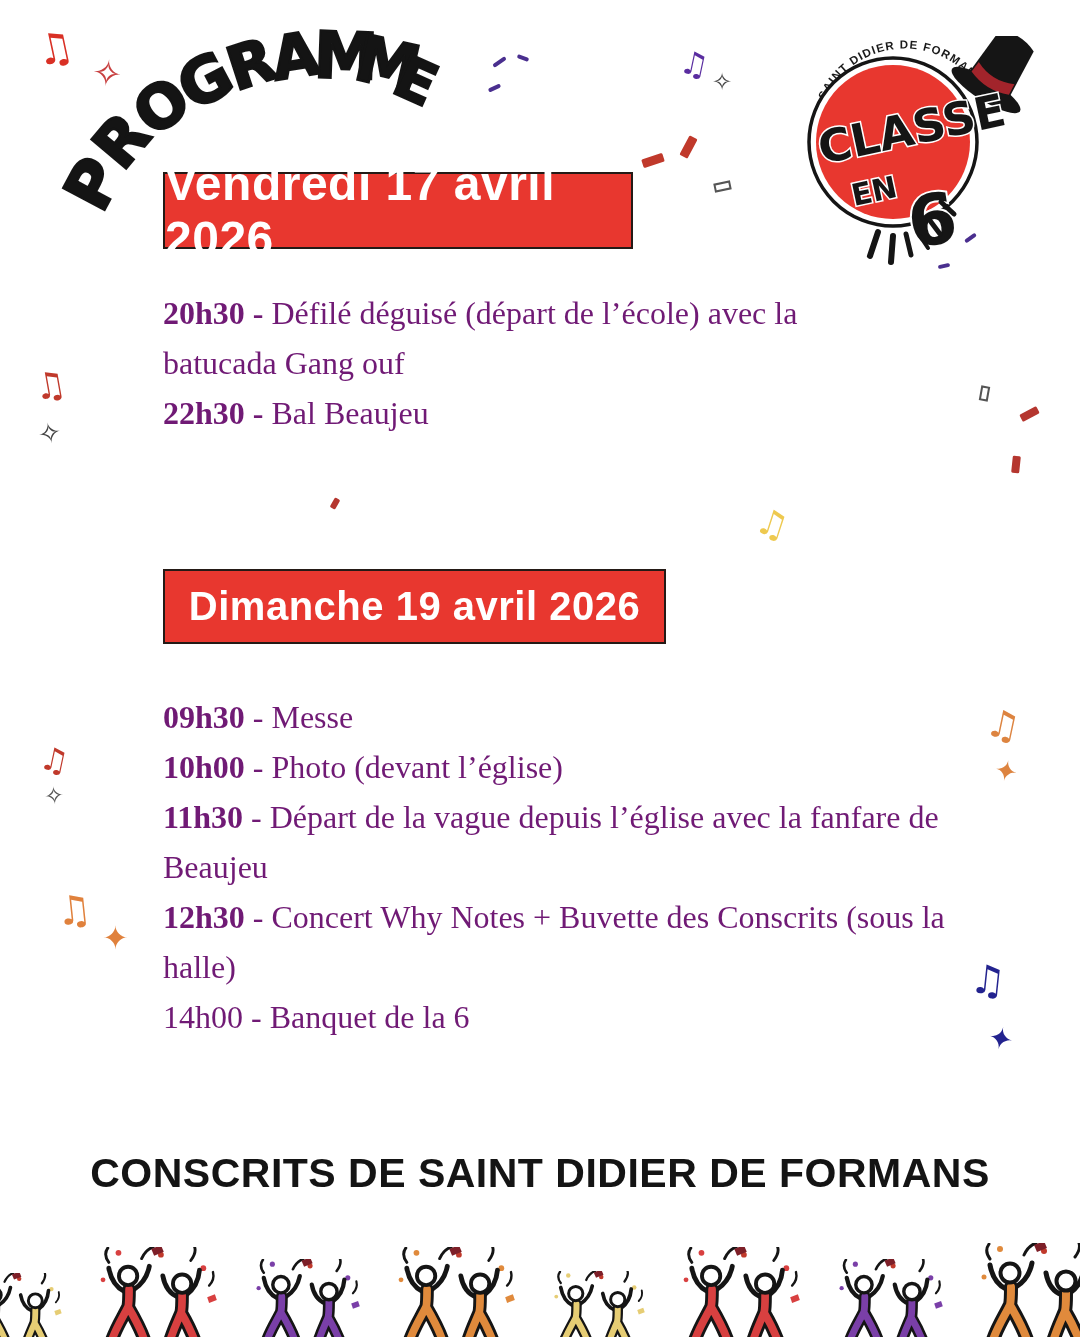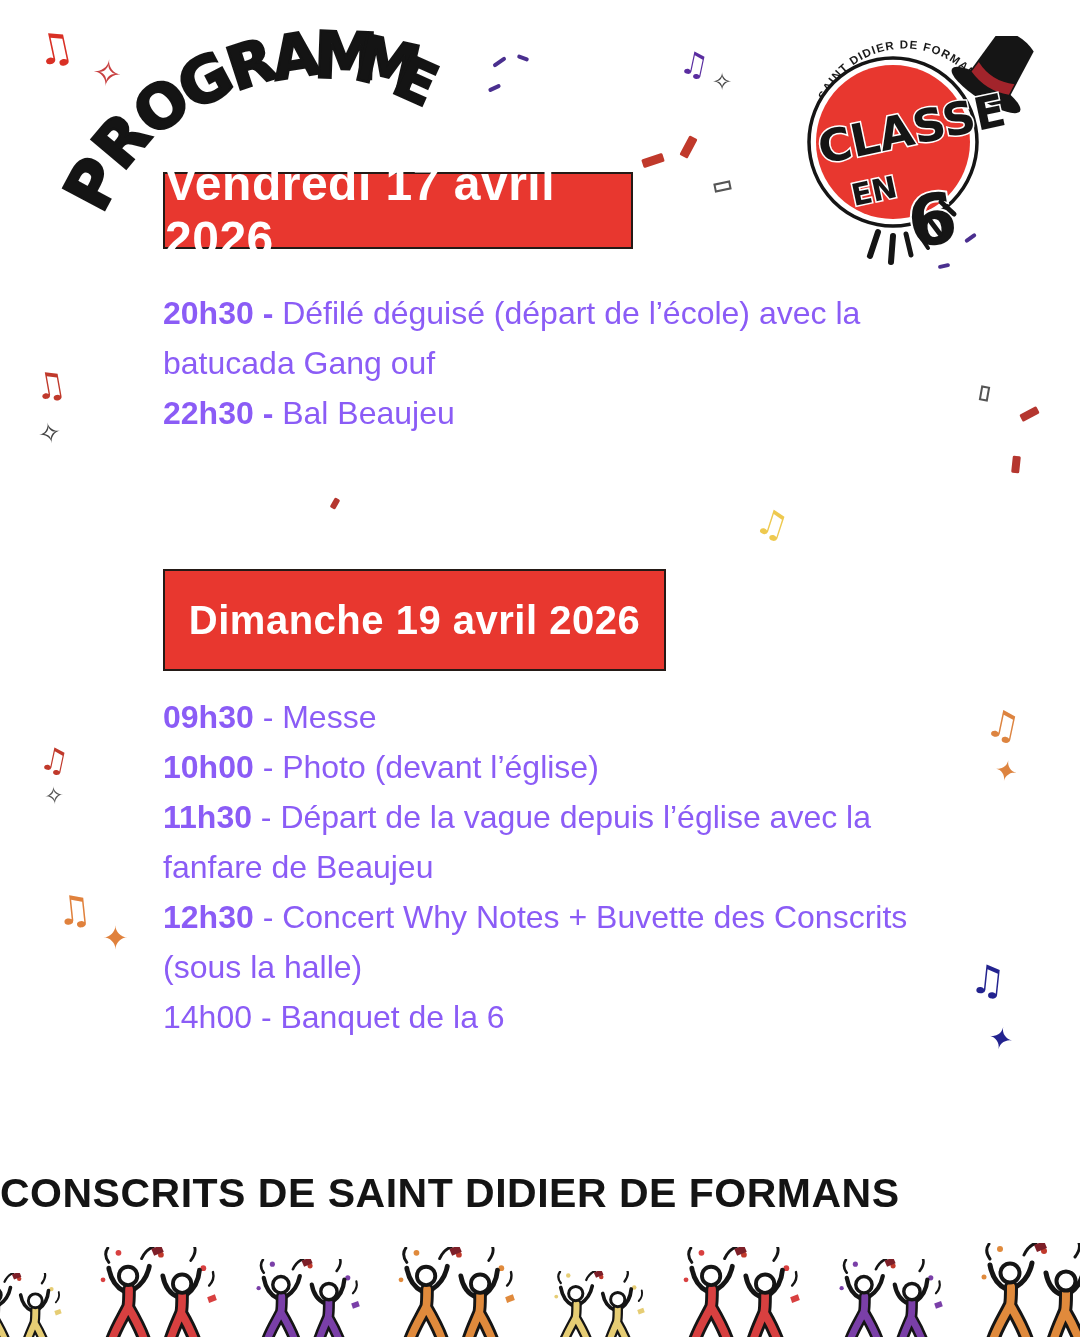--- a/index.html
+++ b/index.html
@@ -18,34 +18,34 @@
   .L6{left:314px;top:24px;font-size:64px;transform:rotate(2deg);}
   .L7{left:356px;top:32px;font-size:64px;transform:rotate(13deg);}
   .L8{left:396px;top:52px;font-size:58px;transform:rotate(24deg);}
 
   
   .banner{position:absolute;background:currentColor;border:2px solid #241a16;
     display:flex;align-items:center;justify-content:center;box-sizing:border-box;}
   .banner .banner-text{color:#fff;font-weight:bold;letter-spacing:.5px;}
   .banner-friday{left:163px;top:172px;width:470px;height:77px;}
   .banner-friday .banner-text{font-size:48px;}
-  .banner-sunday{left:163px;top:569px;width:503px;height:102px;}
+  .banner-sunday{left:163px;top:569px;width:503px;height:75px;}
   .banner-sunday .banner-text{font-size:40px;}
 
   
-  .schedule{position:absolute;left:163px;font-size:32px;line-height:50px;color:#8b5cf6;}
+  .schedule{position:absolute;left:163px;font-size:32px;line-height:50px;color:#701a75;font-family:Liberation Serif, serif;}
   .schedule.s1{top:288px;width:700px;}
   .schedule.s2{top:692px;width:800px;}
   .schedule p{margin:0;}
   .time{font-weight:bold;}
   .time.plain{font-weight:400;}
 
   
-  .footer-title{position:absolute;left:0;right:0;top:1150px;text-align:left;
-    font-size:41px;font-weight:bold;letter-spacing:.5px;color:#141414;margin-top:20px;}
+  .footer-title{position:absolute;left:0;right:0;top:1150px;text-align:center;
+    font-size:41px;font-weight:bold;letter-spacing:.5px;color:#141414;}
   .dancers-row{position:absolute;left:-28px;right:-22px;bottom:-18px;
     display:flex;justify-content:space-between;align-items:flex-end;}
   .dancer-group{display:block;}
 
   
   .logo{position:absolute;left:790px;top:36px;width:262px;height:254px;}
 
   
   .deco{position:absolute;line-height:1;font-family:"DejaVu Sans",sans-serif;display:block;}
   .dash{background:currentColor;border-radius:2px;}

